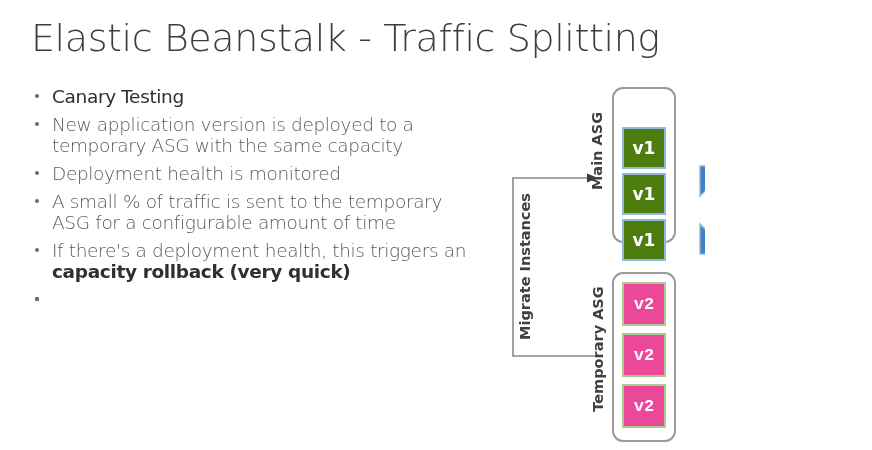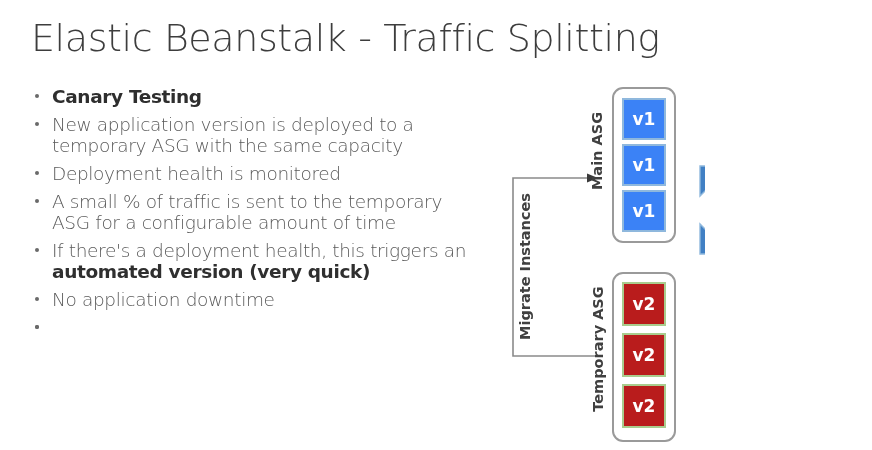--- a/index.html
+++ b/index.html
@@ -38,21 +38,21 @@
     font-family:"DejaVu Sans", sans-serif;
     font-weight:300;
     letter-spacing:-0.35px;
   }
   #bullet-list li .dot{
     position:absolute;left:7px;top:8px;
     width:4px;height:4px;border-radius:50%;
     background:#6a6a6a;
   }
   #bullet-list li.strong{
-    color:#2e2e2e;font-weight:700;
+    color:#2e2e2e;font-weight:400;
   }
   #bullet-list li .em{color:#2f2f2f;font-weight:600;}
 
   
   #diagram{position:absolute;left:0;top:0;width:872px;height:450px;pointer-events:none;}
   #diagram *{pointer-events:auto;}
 
   .asg-box{
     position:absolute;
     border:2px solid #9a9a9a;
@@ -72,22 +72,22 @@
   }
   .inst{
     position:absolute;
     box-sizing:border-box;
     display:flex;align-items:center;justify-content:center;
     color:#ffffff;
     font-size:17px;
     font-weight:bold;
     font-family:"DejaVu Sans", sans-serif;
   }
-  .inst.blue{background:#3b82f6;border:2px solid #8fb8dd;}
-  .inst.green{background:#b91c1c;border:2px solid #a9cc8d;}
+  .inst.blue{background:#4d7c0f;border:2px solid #8fb8dd;margin-top:29px;}
+  .inst.green{background:#ec4899;border:2px solid #a9cc8d;font-family:Liberation Mono, monospace;}
 
   .migrate-label{
     position:absolute;
     font-size:14.5px;font-weight:bold;color:#404040;white-space:nowrap;
     transform-origin:center center;transform:rotate(-90deg);
     font-family:"DejaVu Sans", sans-serif;
   }
 
   .alb-label{
     position:absolute;
@@ -119,24 +119,24 @@
     <li>
       <span class="dot"></span><span>New application version is deployed to a temporary ASG with the same capacity</span>
     </li>
     <li>
       <span class="dot"></span><span>Deployment health is monitored</span>
     </li>
     <li>
       <span class="dot"></span><span>A small % of traffic is sent to the temporary ASG for a configurable amount of time</span>
     </li>
     <li>
-      <span class="dot"></span><span>If there's a deployment health, this triggers an </span><span class="em">automated version (very quick)</span>
+      <span class="dot"></span><span>If there's a deployment health, this triggers an </span><span class="em">capacity rollback (very quick)</span>
     </li>
     <li>
-      <span class="dot"></span><span>No application downtime</span>
+      <span class="dot"></span>
     </li>
     <li>
       <span class="dot"></span>
     </li>
     <li>
       <span class="dot"></span>
     </li>
   </ul>
 
   <div id="diagram">

